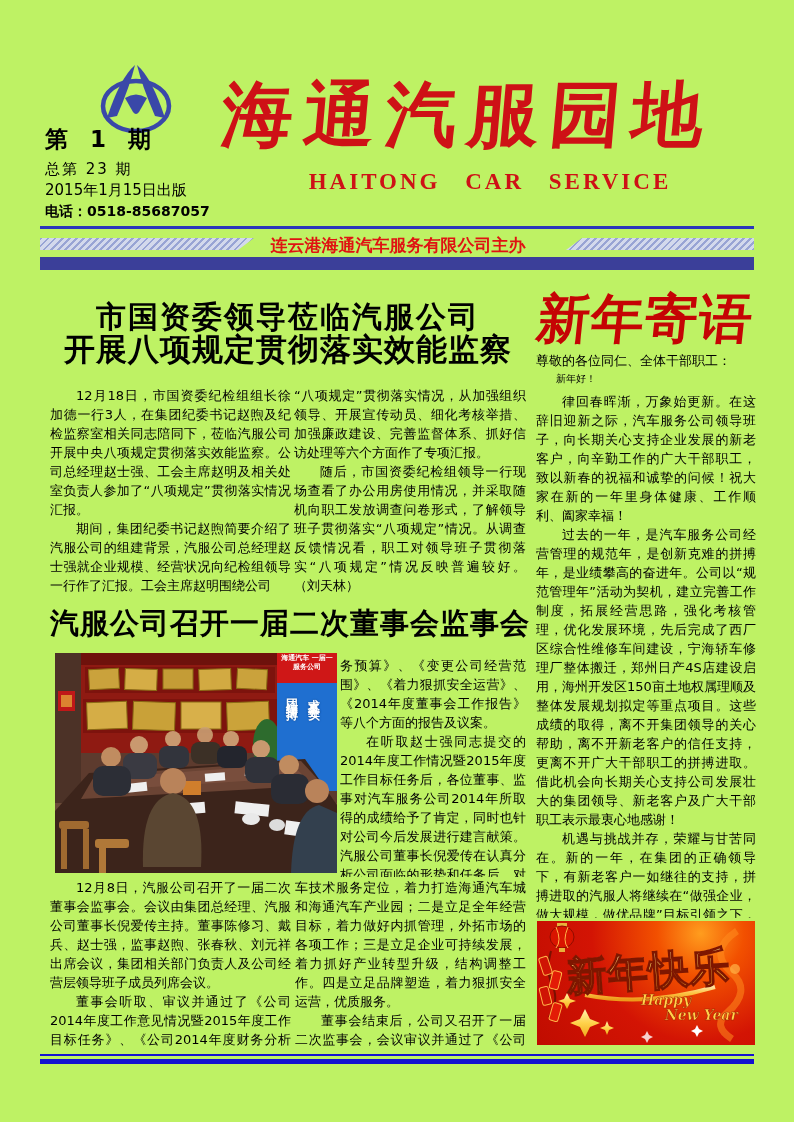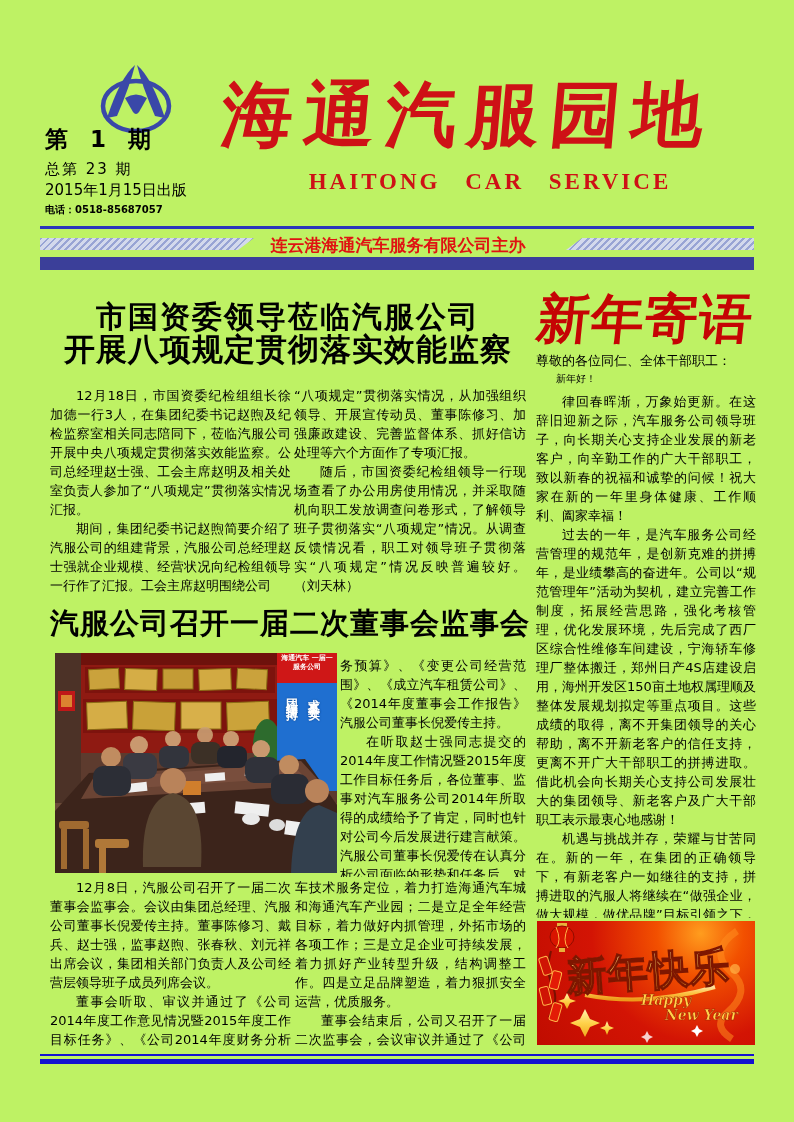--- a/index.html
+++ b/index.html
@@ -3,21 +3,21 @@
 <meta charset="utf-8">
 <style>
   html,body{margin:0;padding:0;background:#888;}
   .page{position:relative;width:794px;height:1122px;background:#bef264;margin:0 auto;
         font-family:"DejaVu Sans",sans-serif;color:#000;overflow:hidden;}
   .abs{position:absolute;}
   .logo{left:100px;top:62px;width:72px;height:72px;}
   .issue-no{left:45px;top:124px;width:195px;font-size:23px;font-weight:700;letter-spacing:7px;}
   .issue-total{left:45px;top:160px;width:195px;font-size:15px;letter-spacing:2px;}
   .issue-date{left:45px;top:181px;width:195px;font-size:15px;}
-  .issue-phone{left:45px;top:203px;width:195px;font-size:10px;font-weight:700;}
+  .issue-phone{left:45px;top:203px;width:195px;font-size:14px;font-weight:700;}
   .title-cn{left:222px;top:74px;width:530px;font-size:71px;font-weight:800;color:#ce1116;
             letter-spacing:11px;white-space:nowrap;transform:skewX(-5deg);line-height:1.15;}
   .title-en{left:230px;top:169px;width:520px;text-align:center;color:#ce1116;
             font-family:"Liberation Serif",serif;font-weight:700;font-size:23px;
             letter-spacing:3px;word-spacing:16px;white-space:nowrap;}
 
   
   .rule-thin-top{left:40px;top:226px;width:714px;height:3px;background:#2b36bb;}
   .hatch{top:238px;height:12px;background:repeating-linear-gradient(135deg,#98a4d4 0 2px,#d3d9ec 2px 5px);}
   .hatch-left{left:40px;width:214px;clip-path:polygon(0 0,100% 0,calc(100% - 16px) 100%,0 100%);}
@@ -93,21 +93,21 @@
   <div class="abs hatch hatch-right"></div>
   <div class="abs bar-navy"></div>
 
   <div class="abs atitle a1-t1">市国资委领导莅临汽服公司</div>
   <div class="abs atitle a1-t2">开展八项规定贯彻落实效能监察</div>
   <div class="abs bodycol a1-c1">
     <p>12月18日，市国资委纪检组组长徐加德一行3人，在集团纪委书记赵煦及纪检监察室相关同志陪同下，莅临汽服公司开展中央八项规定贯彻落实效能监察。公司总经理赵士强、工会主席赵明及相关处室负责人参加了“八项规定”贯彻落实情况汇报。</p>
     <p>期间，集团纪委书记赵煦简要介绍了汽服公司的组建背景，汽服公司总经理赵士强就企业规模、经营状况向纪检组领导一行作了汇报。工会主席赵明围绕公司</p>
   </div>
   <div class="abs bodycol a1-c2">
-    <p class="cont">“八项规定”贯彻落实情况，从加强组织领导、开展宣传动员、董事陈修习、加强廉政建设、完善监督体系、抓好信访处理等六个方面作了专项汇报。</p>
+    <p class="cont">“八项规定”贯彻落实情况，从加强组织领导、开展宣传动员、细化考核举措、加强廉政建设、完善监督体系、抓好信访处理等六个方面作了专项汇报。</p>
     <p>随后，市国资委纪检组领导一行现场查看了办公用房使用情况，并采取随机向职工发放调查问卷形式，了解领导班子贯彻落实“八项规定”情况。从调查反馈情况看，职工对领导班子贯彻落实“八项规定”情况反映普遍较好。　（刘天林）</p>
   </div>
 
   <div class="abs atitle a2-t">汽服公司召开一届二次董事会监事会</div>
 
   <div class="abs photo">
     <svg width="282" height="220" viewBox="0 0 282 220">
 
       <rect x="0" y="0" width="282" height="100" fill="#8f1a12"></rect>
       <rect x="0" y="0" width="282" height="12" fill="#6e120c"></rect>
@@ -184,21 +184,21 @@
     </svg>
     <div class="photo-top-banner">
       <div>海通汽车 一届一</div>
       <div>服务公司</div>
     </div>
     <div class="vbanner vb1">团结拼搏</div>
     <div class="vbanner vb2">求真务实</div>
   </div>
 
   <div class="abs bodycol a2-rt">
-    <p class="cont">务预算》、《变更公司经营范围》、《成立汽车租赁公司》、《2014年度董事会工作报告》汽服公司董事长倪爱传主持。</p>
+    <p class="cont">务预算》、《变更公司经营范围》、《着力狠抓安全运营》、《2014年度董事会工作报告》等八个方面的报告及议案。</p>
     <p>在听取赵士强同志提交的2014年度工作情况暨2015年度工作目标任务后，各位董事、监事对汽车服务公司2014年所取得的成绩给予了肯定，同时也针对公司今后发展进行建言献策。汽服公司董事长倪爱传在认真分析公司面临的形势和任务后，对2015年工作提出了新的要求：一是立足汽</p>
   </div>
   <div class="abs bodycol a2-lb">
     <p>12月8日，汽服公司召开了一届二次董事会监事会。会议由集团总经理、汽服公司董事长倪爱传主持。董事陈修习、戴兵、赵士强，监事赵煦、张春秋、刘元祥出席会议，集团相关部门负责人及公司经营层领导班子成员列席会议。</p>
     <p>董事会听取、审议并通过了《公司2014年度工作意见情况暨2015年度工作目标任务》、《公司2014年度财务分析及2015年度财</p>
   </div>
   <div class="abs bodycol a2-rb">
     <p class="cont">车技术服务定位，着力打造海通汽车城和海通汽车产业园；二是立足全年经营目标，着力做好内抓管理，外拓市场的各项工作；三是立足企业可持续发展，着力抓好产业转型升级，结构调整工作。四是立足品牌塑造，着力狠抓安全运营，优质服务。</p>
     <p>董事会结束后，公司又召开了一届二次监事会，会议审议并通过了《公司2014年度监事会工作报告》。（刘天林）</p>
   </div>

